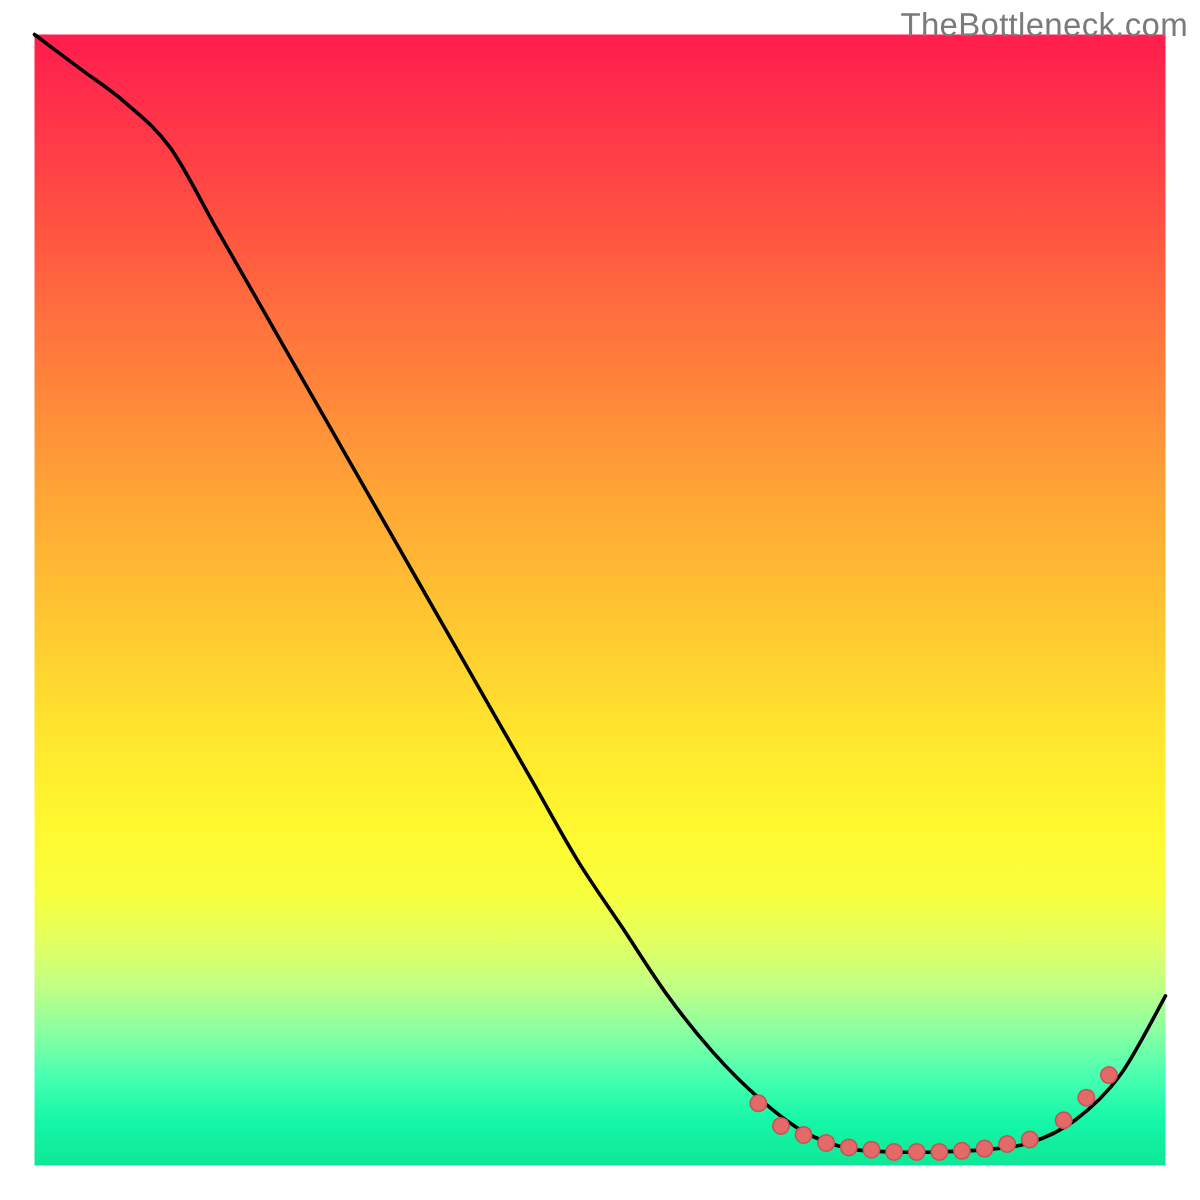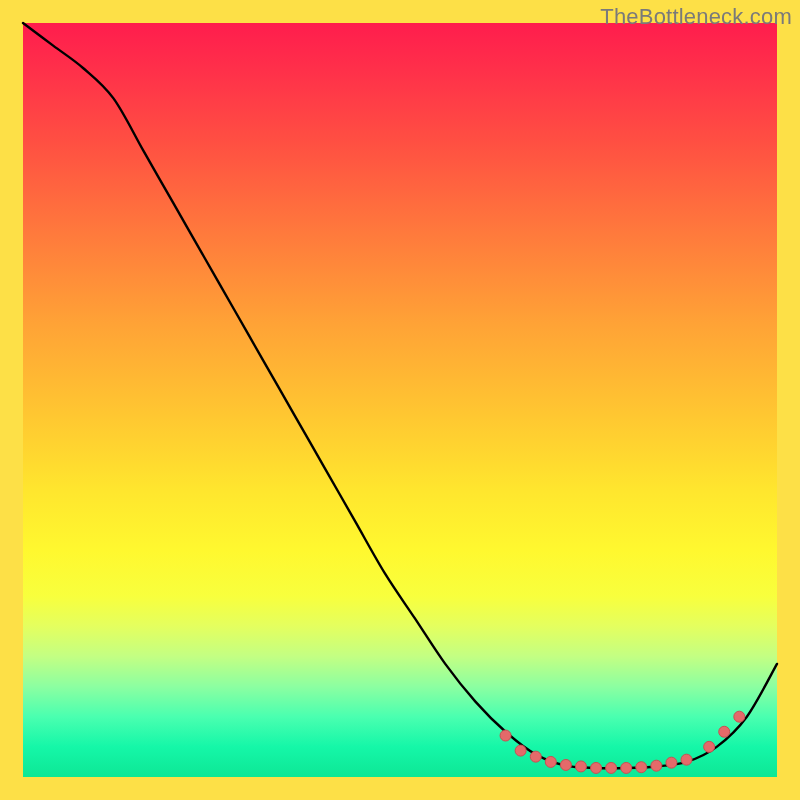--- a/index.html
+++ b/index.html
@@ -8,21 +8,21 @@
     width: 800px;
     height: 800px;
     background: #000;
     overflow: hidden;
     font-family: Arial, Helvetica, sans-serif;
   }
   .frame {
     position: relative;
     width: 800px;
     height: 800px;
-    background: #fde047;
+    background: #ffffff;
   }
   .plot-area {
     position: absolute;
     left: 23px;
     top: 23px;
     width: 754px;
     height: 754px;
     background: linear-gradient(
       to bottom,
       #ff1d4d 0%,

